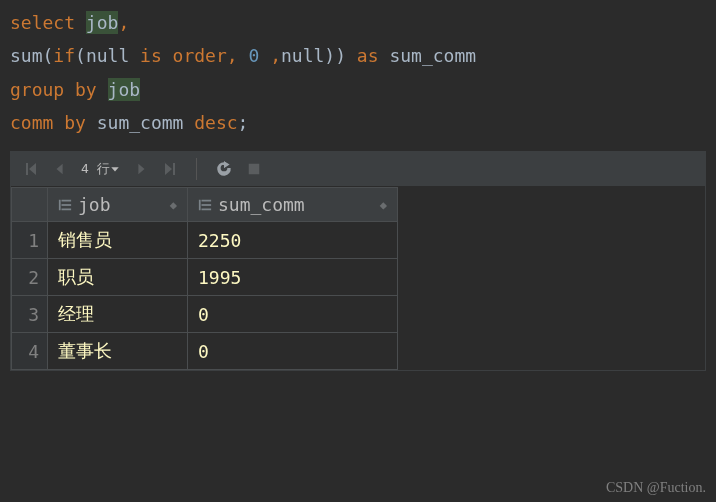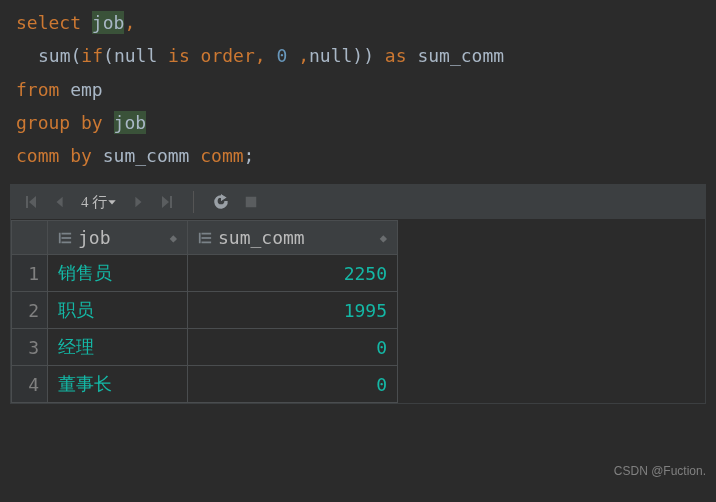--- a/index.html
+++ b/index.html
@@ -7,25 +7,25 @@
       background: #2b2b2b;
       font-family: 'Consolas', 'Monaco', monospace;
       font-size: 18px;
       color: #a9b7c6;
       width: 716px;
       height: 502px;
       overflow: hidden;
       position: relative;
     }
     .code-area {
-      padding: 6px 16px;
+      padding: 6px 10px;
       line-height: 1.85;
     }
     .kw { color: #cc7832; }
-    .func { color: #a9b7c6; margin-left: 22px; }
+    .func { color: #a9b7c6; }
     .num { color: #6897bb; }
     .ident { color: #a9b7c6; }
     .hl { background: #3a5239; padding: 1px 0; }
     .comma { color: #cc7832; }
     
     .results-panel {
       margin: 6px 10px 0 10px;
       background: #313335;
       border: 1px solid #3c3f41;
     }
@@ -40,25 +40,24 @@
     .tb-btn {
       color: #9aa0a6;
       cursor: pointer;
       display: flex;
       align-items: center;
       font-size: 16px;
     }
     .tb-btn.disabled { color: #5a5d5f; }
     .row-count {
       color: #bbbbbb;
-      font-size: 15px;
+      font-size: 13px;
       display: flex;
       align-items: center;
       gap: 0;
-      font-family: Liberation Serif, serif;
     }
     .divider {
       width: 1px;
       height: 22px;
       background: #555;
       margin: 0 4px;
     }
     .table-wrap {
       background: #2b2b2b;
     }
@@ -92,43 +91,42 @@
     }
     .col-icon {
       color: #7a8288;
       font-size: 14px;
     }
     .sort-handle {
       color: #6a6d6f;
       font-size: 12px;
       margin-left: auto;
     }
-    td { color: #14b8a6; }
-    .num-cell { text-align: right; }
+    td { color: #fef9c3; }
+    .num-cell { }
     .job-col { width: 140px; }
     .sum-col { width: 210px; }
     .watermark {
       position: absolute;
-      bottom: 24px;
+      bottom: 6px;
       right: 10px;
       color: #808080;
-      font-size: 12px;
-      font-family: Liberation Sans, sans-serif;
+      font-size: 14px;
+      font-family: Liberation Serif, serif;
     }
     svg { display: block; }
   </style>
 </head>
 <body>
 
 <div class="code-area" id="code-area">
     <div><span class="kw">select </span><span class="hl">job</span><span class="comma">,</span></div>
     <div><span>       </span><span class="func">sum</span><span>(</span><span class="kw">if</span><span>(null </span><span class="kw">is order</span><span class="comma">, </span><span class="num">0</span><span> </span><span class="comma">,</span><span>null)) </span><span class="kw">as </span><span class="ident">sum_comm</span></div>
-    <div><span class="kw">from </span><span class="ident">emp</span></div>
     <div><span class="kw">group by </span><span class="hl">job</span></div>
-    <div><span class="kw">comm by </span><span class="ident">sum_comm </span><span class="kw">comm</span><span>;</span></div>
+    <div><span class="kw">comm by </span><span class="ident">sum_comm </span><span class="kw">desc</span><span>;</span></div>
   </div>
 
 <div class="results-panel">
   <div class="toolbar">
     <span class="tb-btn disabled">
       <svg width="16" height="16" viewBox="0 0 16 16">
           <path fill="currentColor" d="M3 2h2v12H3zM13 2L6 8l7 6z"></path>
         </svg>
     </span>
     <span class="tb-btn disabled">

